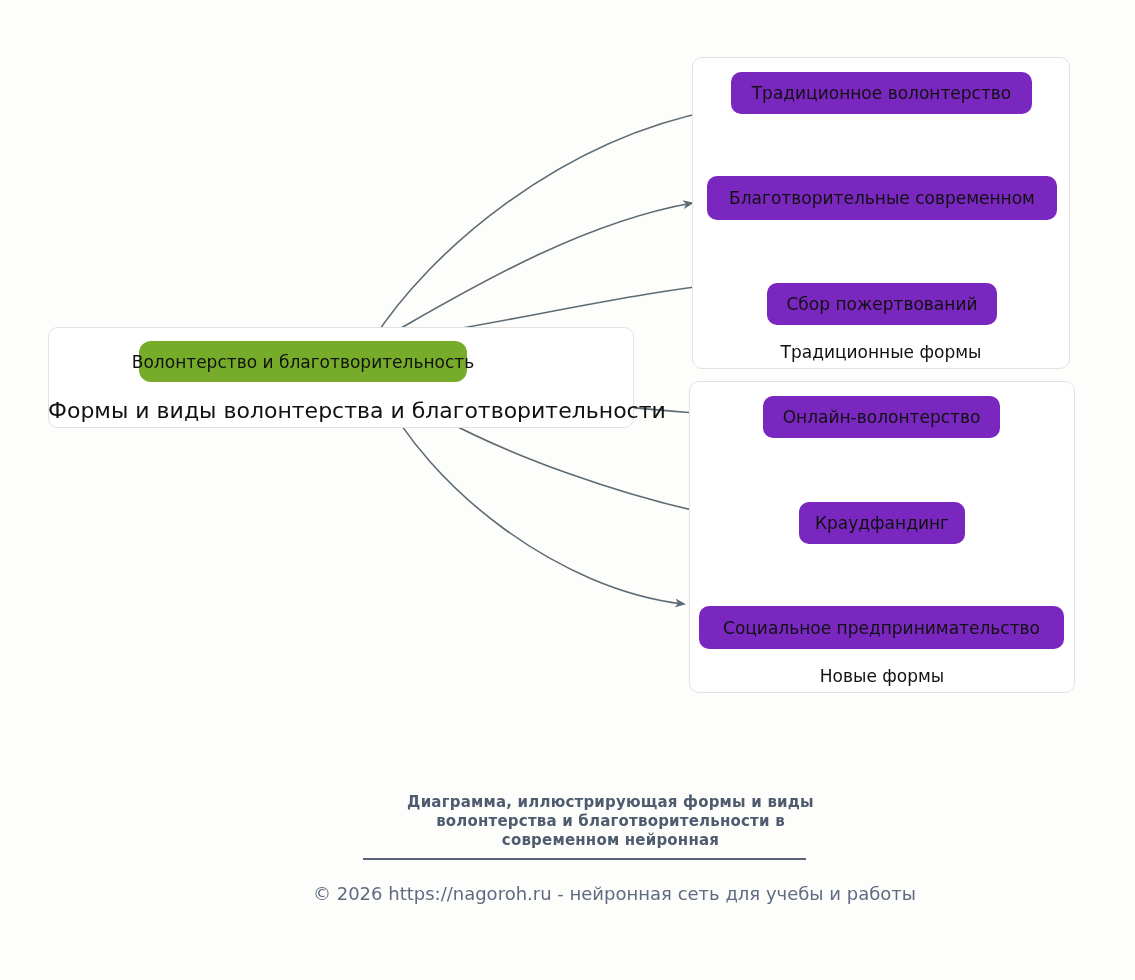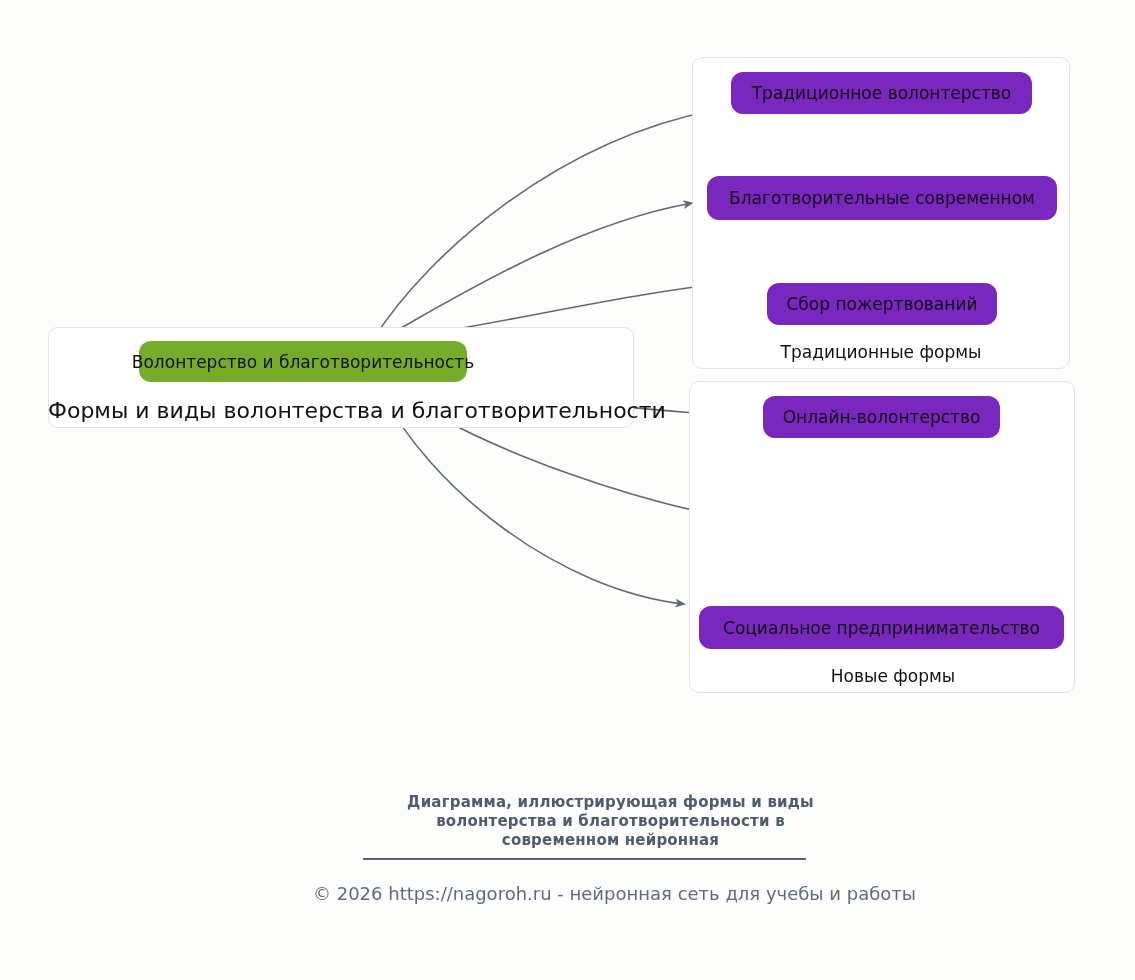--- a/index.html
+++ b/index.html
@@ -48,21 +48,21 @@
     align-items: center;
     justify-content: center;
     border-radius: 12px;
     box-sizing: border-box;
     font-size: 17px;
     color: #111111;
     white-space: nowrap;
     padding: 0 14px;
   }
   .node.green { background: #76ac2a; }
-  .node.purple { background: #7a27c0; }
+  .node.purple { background: #7a27c0; border-radius: 10px; }
   .root-sub {
     position: absolute;
     font-size: 22px;
     color: #111111;
     white-space: nowrap;
     text-align: center;
   }
   .footer {
     position: absolute;
     left: 0;
@@ -136,26 +136,29 @@
   </div>
 
   <div class="cluster-label" style="left:692px; top:342px; width:378px;">Традиционные формы</div>
 
   <div class="cluster" style="left:689px; top:381px; width:386px; height:312px;"></div>
 
   <div class="node purple" style="left:763px; top:396px; width:237px; height:42px;">
     <span>Онлайн-волонтерство</span>
   </div>
 
+  <div class="node purple" style="left:799px; top:502px; width:166px; height:42px;">
+    <span>Краудфандинг</span>
+  </div>
 
   <div class="node purple" style="left:699px; top:606px; width:365px; height:43px;">
     <span>Социальное предпринимательство</span>
   </div>
 
-  <div class="cluster-label" style="left:689px; top:666px; width:386px;padding-left:11px;">Новые формы</div>
+  <div class="cluster-label" style="left:689px; top:666px; width:386px;">Новые формы</div>
 
   <div class="footer" style="top:793px;">
     <div class="footer-title">Диаграмма, иллюстрирующая формы и виды</div>
     <div class="footer-title">волонтерства и благотворительности в</div>
     <div class="footer-title">современном нейронная</div>
   </div>
 
   <div class="footer-divider"></div>
 
   <div class="footer" style="top:883px;">

